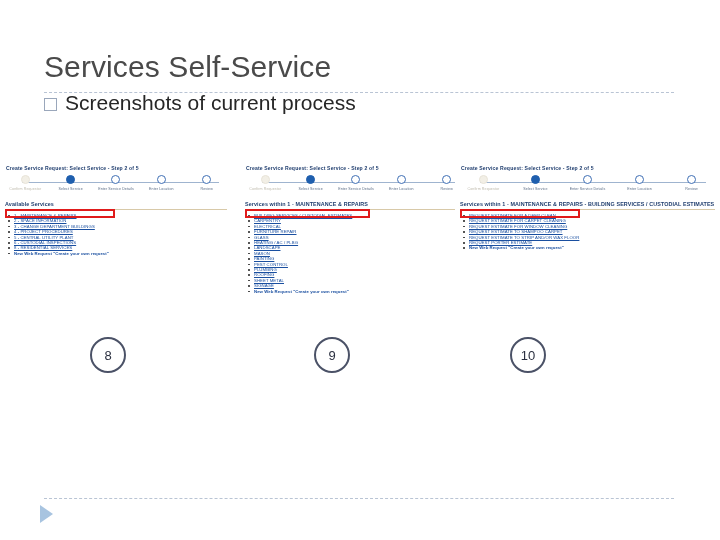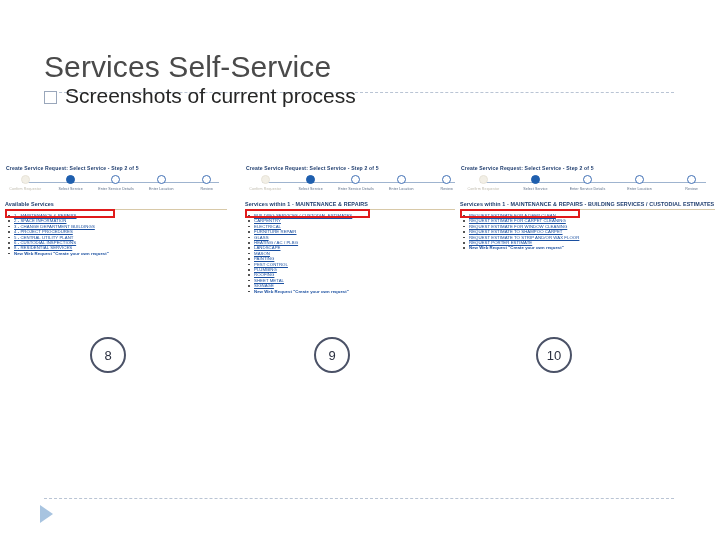--- a/index.html
+++ b/index.html
@@ -24,21 +24,21 @@
   .title-rule{
     position:absolute;
     left:44px; top:92px;
     width:630px; height:0;
     border-top:1px dashed #b9c4d4;
   }
 
   
   .bullet-row{
     position:absolute;
-    left:44px; top:84px;
+    left:44px; top:91px;
     display:flex;
     align-items:center;
     gap:8px;
   }
   .bullet-square{
     width:11px;height:11px;
     border:1.5px solid #9aa7bb;
     background:#ffffff;
     flex:none;
     position:relative;
@@ -188,21 +188,21 @@
     color:#2b3040;
     font-size:13px;
     display:flex;
     align-items:center;
     justify-content:center;
     background:#ffffff;
     box-sizing:border-box;
   }
   #num-8{  left:90px;  top:337px; }
   #num-9{  left:314px; top:337px; }
-  #num-10{ left:536px; top:337px; }
+  #num-10{ left:510px; top:337px; }
 
   
   .footer-rule{
     position:absolute;
     left:44px; top:498px;
     width:630px; height:0;
     border-top:1px dashed #b9c4d4;
   }
   .footer-tri{
     position:absolute;

